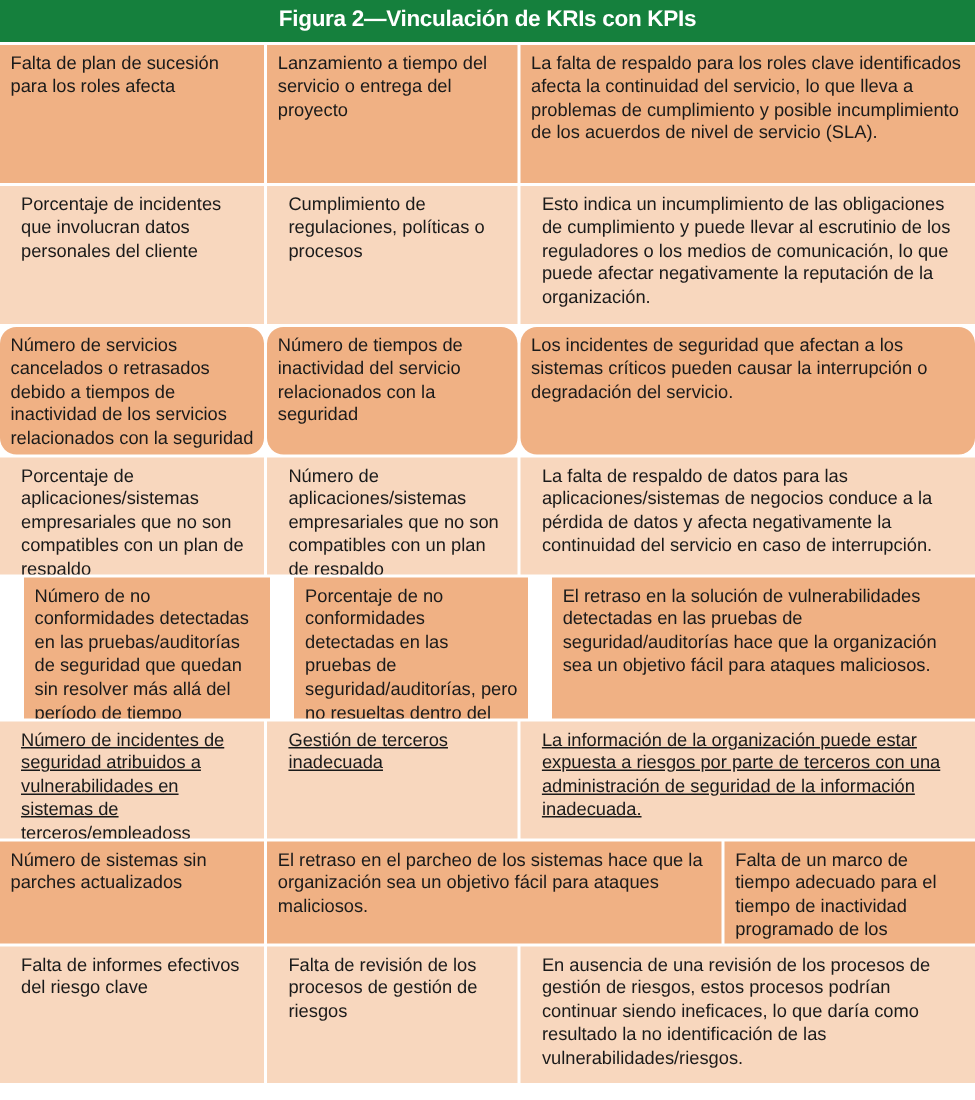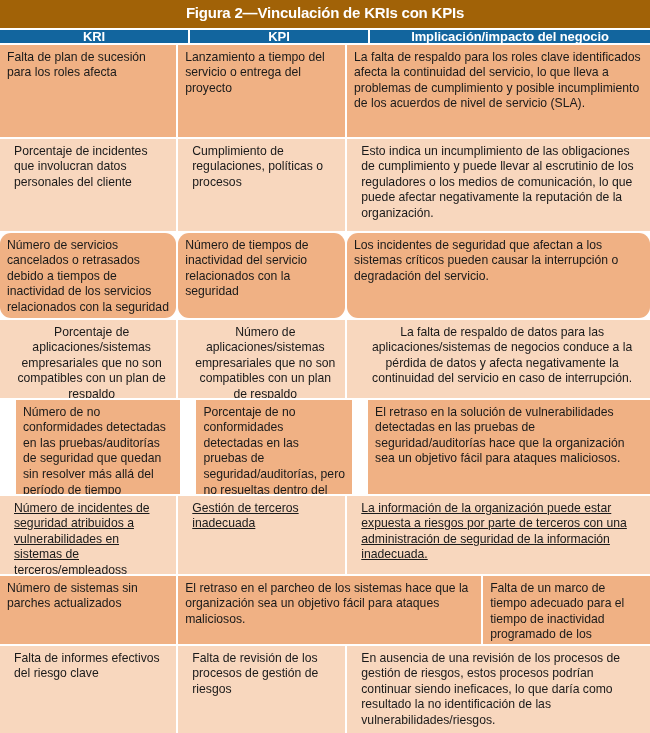--- a/index.html
+++ b/index.html
@@ -16,21 +16,21 @@
   .figure-table {
     width: 650px;
     height: 733px;
     box-sizing: border-box;
     background: #ffffff;
     display: flex;
     flex-direction: column;
   }
   
   .figure-title {
-    background: #a16207;
+    background: #15803d;
     color: #ffffff;
     font-weight: bold;
     font-size: 15px;
     text-align: center;
     padding: 5px 0 6px 0;
     letter-spacing: -0.2px;
     line-height: 1.1;
     font-family: "Liberation Sans", sans-serif;
   }
   
@@ -78,38 +78,33 @@
   .shade-light .cell { background: #F8D7BE; padding-left: 14px; }
 
   .cell.col-kri   { width: 188px; }
   .cell.col-kpi   { width: 178px; margin-left: 2px; }
   .cell.col-impl  { width: 324px; margin-left: 2px; }
 
   
   .h1 .cell { height: 92px; }
   .h2 .cell { height: 92px; }
   .h3 .cell { height: 85px; border-radius: 11px; }
-  .h4 .cell { height: 78px; text-align: center; }
+  .h4 .cell { height: 78px; }
   .h5 .cell { height: 94px; margin-left: 16px; }
   .h6 .cell { height: 78px; text-decoration: underline; }
   .h7 .cell { height: 68px; }
   .h8 .cell { height: 91px; }
 </style>
 </head>
 <body>
 
 <div class="figure-table">
 
   <div class="figure-title">Figura 2—Vinculación de KRIs con KPIs</div>
 
-  <div class="header-row">
-    <div class="header-cell col-kri">KRI</div>
-    <div class="header-cell col-kpi">KPI</div>
-    <div class="header-cell col-impl">Implicación/impacto del negocio</div>
-  </div>
 
   <div class="table-body">
 
     <div class="data-row shade-dark h1">
       <div class="cell col-kri">Falta de plan de sucesión para los roles afecta</div>
       <div class="cell col-kpi">Lanzamiento a tiempo del servicio o entrega del proyecto</div>
       <div class="cell col-impl">La falta de respaldo para los roles clave identificados afecta la continuidad del servicio, lo que lleva a problemas de cumplimiento y posible incumplimiento de los acuerdos de nivel de servicio (SLA).</div>
     </div>
 
     <div class="data-row shade-light h2">

